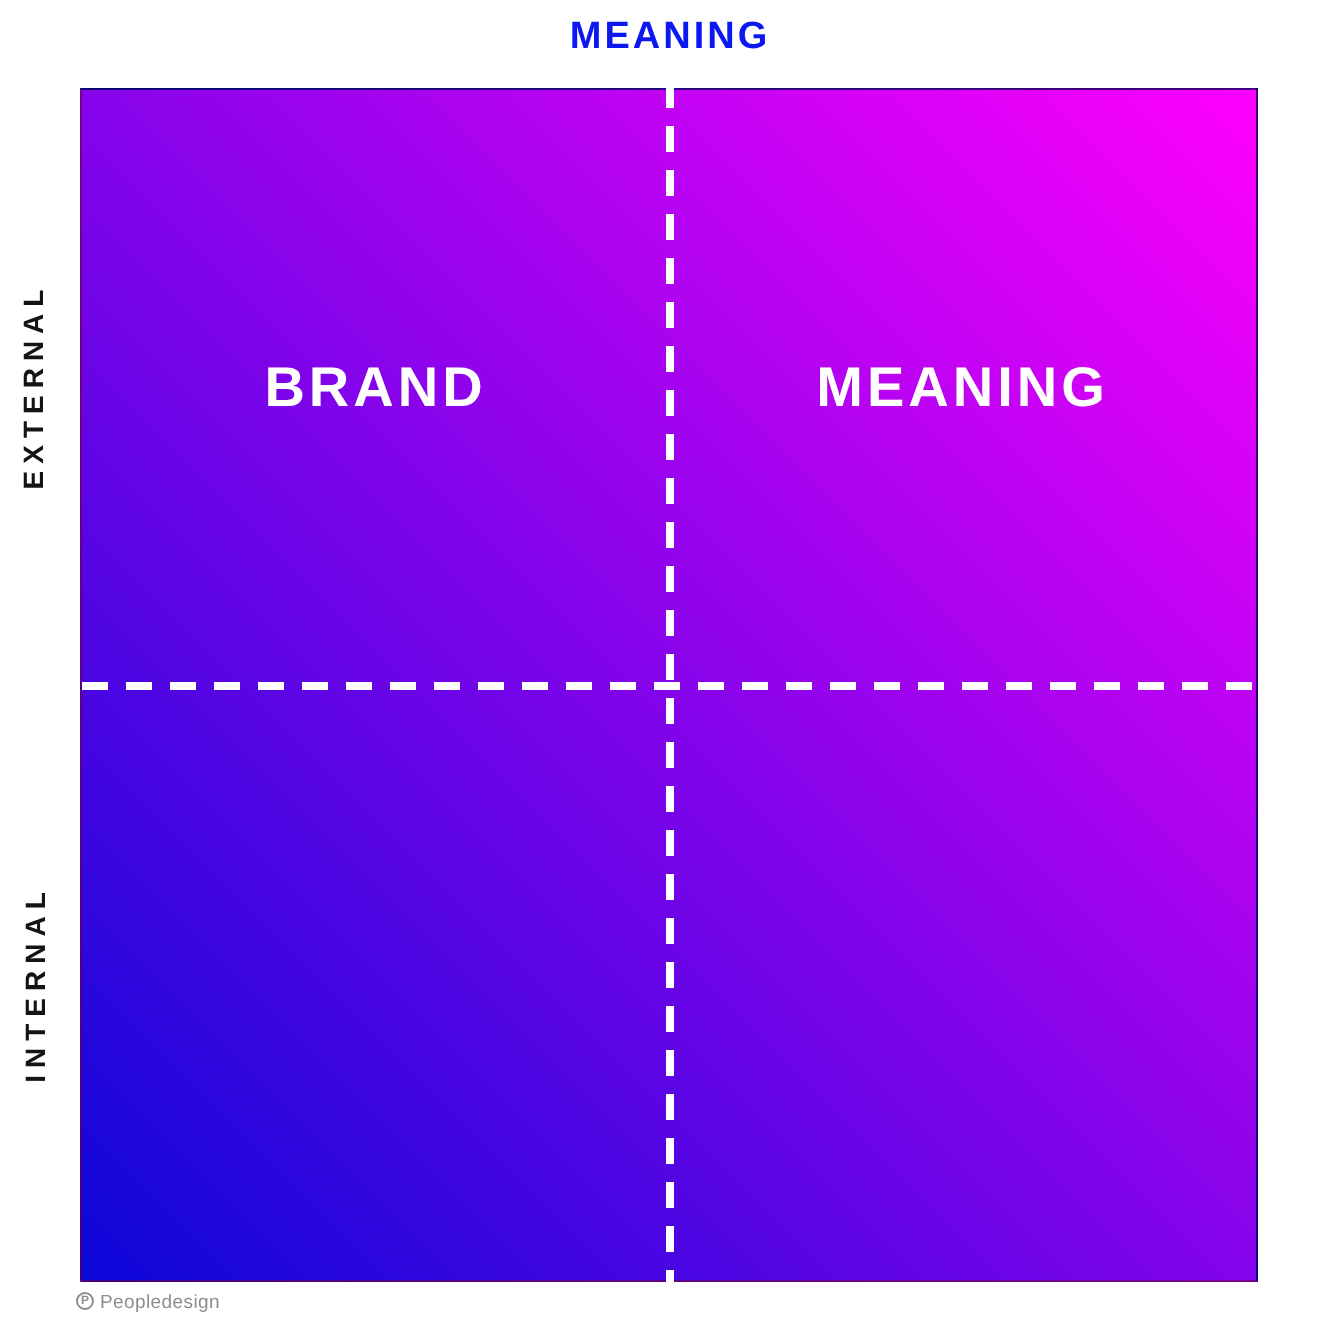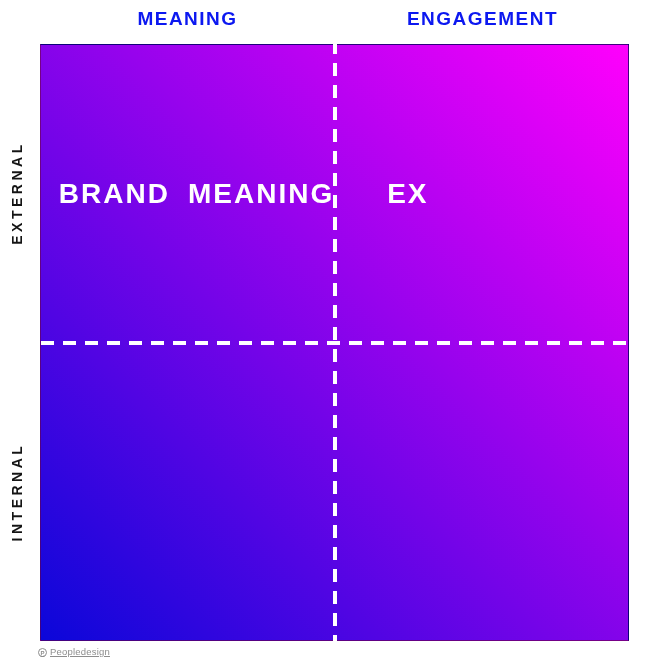--- a/index.html
+++ b/index.html
@@ -72,21 +72,21 @@
     width: 589px;
     height: 597px;
     background: linear-gradient(45deg, #0b07d9 0%, #ff00fc 100%);
     border: 1px solid rgba(10, 0, 40, 0.55);
     box-sizing: border-box;
   }
   .quadrant-grid {
     position: absolute;
     inset: 0;
     display: grid;
-    grid-template-columns: 1fr 1fr 1fr 1fr;
+    grid-template-columns: 1fr 1fr;
     grid-template-rows: 1fr 1fr;
   }
   .quadrant {
     display: flex;
     align-items: center;
     justify-content: center;
   }
   .quadrant-label {
     color: #ffffff;
     font-size: 28px;
@@ -122,24 +122,23 @@
       rgba(255,255,255,0) 13px, rgba(255,255,255,0) 22px
     );
   }
 
   
   .watermark {
     position: absolute;
     left: 38px;
     top: 646px;
     display: flex;
-    align-items: flex-end;
+    align-items: flex-start;
     gap: 3px;
     color: #8d8d8d;
-    text-decoration: underline;
   }
   .watermark-logo {
     width: 9px;
     height: 9px;
     border: 1px solid #8d8d8d;
     border-radius: 50%;
     box-sizing: border-box;
     display: flex;
     align-items: center;
     justify-content: center;
@@ -155,45 +154,39 @@
 </style>
 </head>
 <body>
 
 <div class="stage">
 
   <div class="top-axis">
     <div class="axis-cell">
       <span class="top-axis-label">MEANING</span>
     </div>
-    <div class="axis-cell">
-      <span class="top-axis-label">ENGAGEMENT</span>
-    </div>
   </div>
 
   <div class="side-axis">
     <div class="axis-cell">
       <span class="side-axis-label">EXTERNAL</span>
     </div>
     <div class="axis-cell">
       <span class="side-axis-label">INTERNAL</span>
     </div>
   </div>
 
   <div class="matrix">
     <div class="quadrant-grid">
       <div class="quadrant">
         <span class="quadrant-label">BRAND</span>
       </div>
       <div class="quadrant">
         <span class="quadrant-label">MEANING</span>
       </div>
-      <div class="quadrant">
-        <span class="quadrant-label">EX</span>
-      </div>
     </div>
     <div class="dash-v"></div>
     <div class="dash-h"></div>
   </div>
 
   <div class="watermark">
     <span class="watermark-logo">P</span>
     <span class="watermark-text">Peopledesign</span>
   </div>
 

